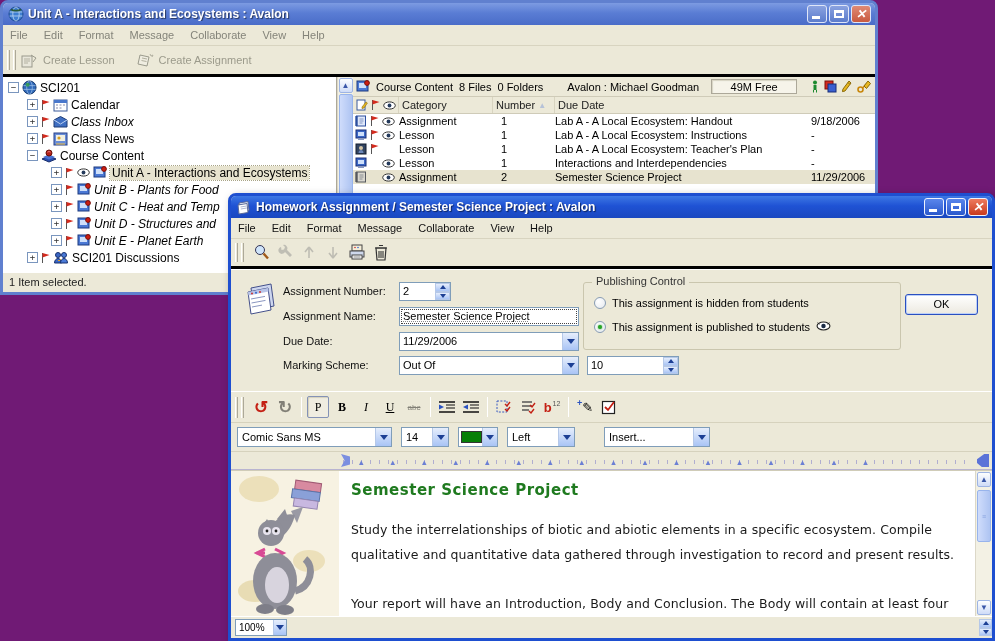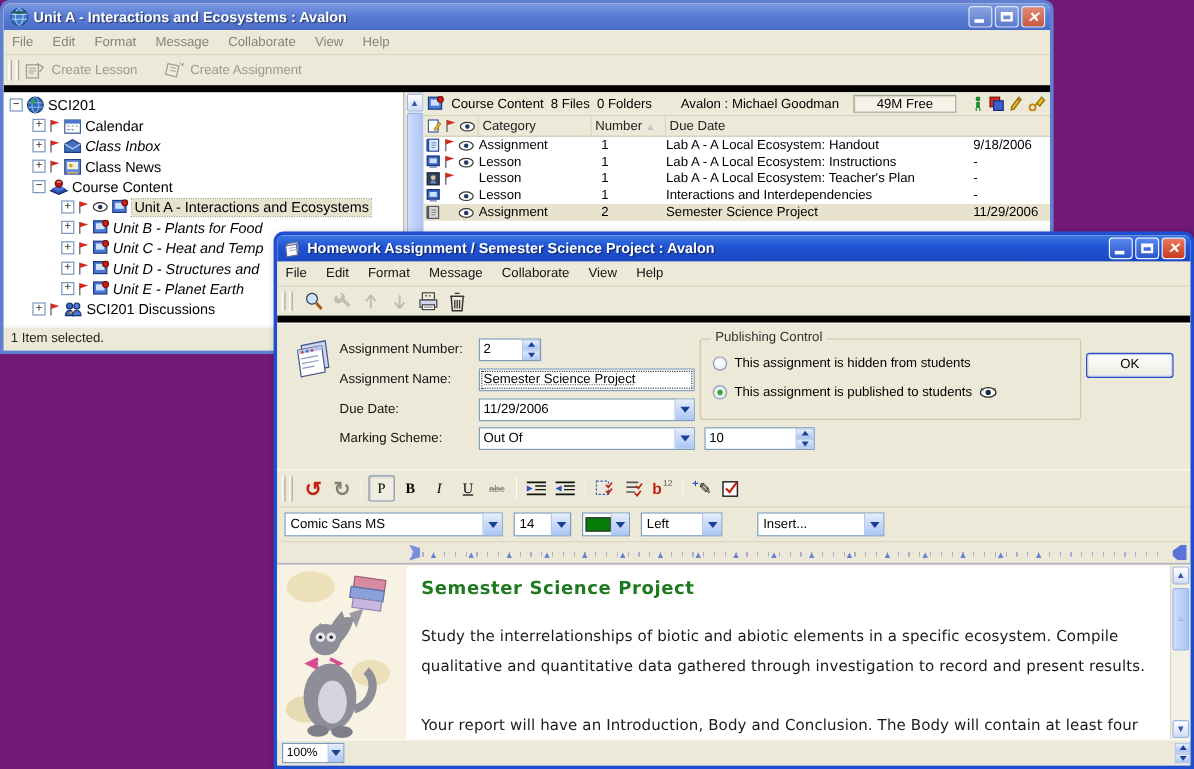--- a/index.html
+++ b/index.html
@@ -10,21 +10,21 @@
   .win { position:absolute; border-radius:8px 8px 0 0; overflow:hidden; display:flex; flex-direction:column; }
   .titlebar { height:22px; display:flex; align-items:center; padding:0 4px 0 5px; gap:4px; flex:0 0 auto; }
   .title-text { color:#fff; font-size:12px; font-weight:bold; text-shadow:1px 1px 1px rgba(0,0,0,.55); white-space:nowrap; overflow:hidden; flex:1; }
   .tb-btns { display:flex; gap:2px; }
   .tb-btn { width:20px; height:18px; border:1px solid #fff; border-radius:3px; position:relative; }
   .btn-min-g { position:absolute; left:4px; bottom:3px; width:8px; height:3px; background:#fff; }
   .btn-max-g { position:absolute; left:4px; top:4px; width:10px; height:8px; border:2px solid #fff; border-top-width:3px; }
   .btn-x-g { position:absolute; left:0; top:0; width:100%; height:100%; color:#fff; font-size:12px; font-weight:bold; text-align:center; line-height:16px; }
 
   .menubar { height:21px; background:#ece9d8; display:flex; align-items:center; padding-left:7px; gap:16px; font-size:11px; border-bottom:1px solid #d8d4c0; flex:0 0 auto; }
-  .toolbar { background:#ece9d8; display:flex; align-items:center; flex:0 0 auto; border-bottom:6px solid #000000; }
+  .toolbar { background:#ece9d8; display:flex; align-items:center; flex:0 0 auto; border-bottom:3px solid #000000; }
   .grip { width:3px; height:70%; border-left:1px solid #fff; border-right:1px solid #aca899; margin:0 3px 0 4px; }
   .grip2 { width:3px; height:70%; border-left:1px solid #fff; border-right:1px solid #aca899; margin-right:5px; }
 
   
   .bg-win { left:0; top:0; width:878px; height:295px; border:3px solid #6080cf; background:#ece9d8; }
   .bg-win .titlebar { background:linear-gradient(180deg,#7d9be2 0%,#5a7dd4 45%,#4a6cc8 100%); }
   .bg-win .menubar .mitem { color:#84847a; }
   .bg-win .tb-btn { background:linear-gradient(180deg,#8aa2e0,#5c7ccc); border-color:#dfe6f8; }
   .bg-win .tb-btn.close { background:linear-gradient(180deg,#e08a74,#c85a40); }
   .bg-toolbar { height:31px; }
@@ -72,21 +72,21 @@
   .field { position:absolute; border:1px solid #7f9db9; background:#fff; height:19px; font-size:11px; line-height:17px; padding-left:3px; display:flex; align-items:center; }
   .combo-arrow { margin-left:auto; width:16px; height:100%; background:linear-gradient(180deg,#e6eefc,#a9c4f5); border-left:1px solid #b5c8e8; display:flex; align-items:center; justify-content:center; }
   .combo-arrow i { border:4px solid transparent; border-top:5px solid #1c3f94; margin-top:4px; }
   .spin { margin-left:auto; width:15px; height:100%; display:flex; flex-direction:column; }
   .spin b { flex:1; background:linear-gradient(180deg,#e6eefc,#a9c4f5); border:1px solid #b5c8e8; display:flex; align-items:center; justify-content:center; }
   .spin b i { border:3px solid transparent; }
   .spin b.up i { border-bottom:4px solid #1c3f94; margin-top:-3px; }
   .spin b.dn i { border-top:4px solid #1c3f94; margin-bottom:-3px; }
   .grpbox { position:absolute; left:352px; top:12px; width:318px; height:68px; border:1px solid #cac6ae; border-radius:3px; }
   .grpbox legend, .grp-legend { position:absolute; top:-8px; left:8px; background:#ece9d8; padding:0 4px; font-size:11px; color:#333; }
-  .radio-row { position:absolute; display:flex; align-items:center; gap:6px; font-size:11px; }
+  .radio-row { position:absolute; display:flex; gap:6px; font-size:11px; }
   .radio { width:12px; height:12px; border-radius:50%; border:1px solid #889cb3; background:radial-gradient(circle at 35% 35%, #fff, #e4e8ee); position:relative; flex:0 0 auto; }
   .radio.on::after { content:""; position:absolute; left:3px; top:3px; width:4px; height:4px; border-radius:50%; background:#27a427; box-shadow:0 0 2px #27a427; }
   .okbtn { position:absolute; left:674px; top:24px; width:73px; height:21px; border:1px solid #2a4fc0; border-radius:3px; background:linear-gradient(180deg,#fff,#ece9e0); box-shadow:inset 0 0 0 1px #bcd0f8; font-size:11px; text-align:center; line-height:19px; }
 
   .fmt-bar { height:32px; background:#ece9d8; border-top:1px solid #fff; border-bottom:1px solid #d6d2bd; display:flex; align-items:center; flex:0 0 auto; }
   .fbtn { min-width:22px; height:22px; display:flex; align-items:center; justify-content:center; font-size:12px; border:1px solid transparent; border-radius:2px; margin:0 1px; }
   .fbtn.pressed { border:1px solid #8492b6; background:#f0ede1; box-shadow:inset 1px 1px 1px #d4d0bc; }
   .vsep { width:1px; height:20px; background:#c9c5b0; border-right:1px solid #fff; margin:0 4px; }
   .font-bar { height:29px; background:#ece9d8; display:flex; align-items:center; gap:9px; padding-left:6px; border-bottom:1px solid #d6d2bd; flex:0 0 auto; }
   .fcombo { border:1px solid #7f9db9; background:#fff; height:20px; font-size:11px; display:flex; align-items:center; padding-left:4px; }
@@ -779,21 +779,21 @@
         </span>
       <span class="fbtn">
           <svg width="16" height="16" viewBox="0 0 16 16">
             <rect x="1.5" y="2.5" width="12" height="12" fill="#fff" stroke="#222" stroke-width="1.2"></rect>
             <path d="M4 8l3 3 6-8" stroke="#c42014" stroke-width="1.8" fill="none"></path>
           </svg>
         </span>
     </div>
 
     <div class="font-bar">
-      <span class="fcombo" style="width:182px;justify-content:center;">
+      <span class="fcombo" style="width:155px;justify-content:center;">
         <span>Comic Sans MS</span>
         <span class="combo-arrow">
             <i></i>
           </span>
       </span>
       <span class="fcombo" style="width:48px;">
         <span>14</span>
         <span class="combo-arrow">
             <i></i>
           </span>

